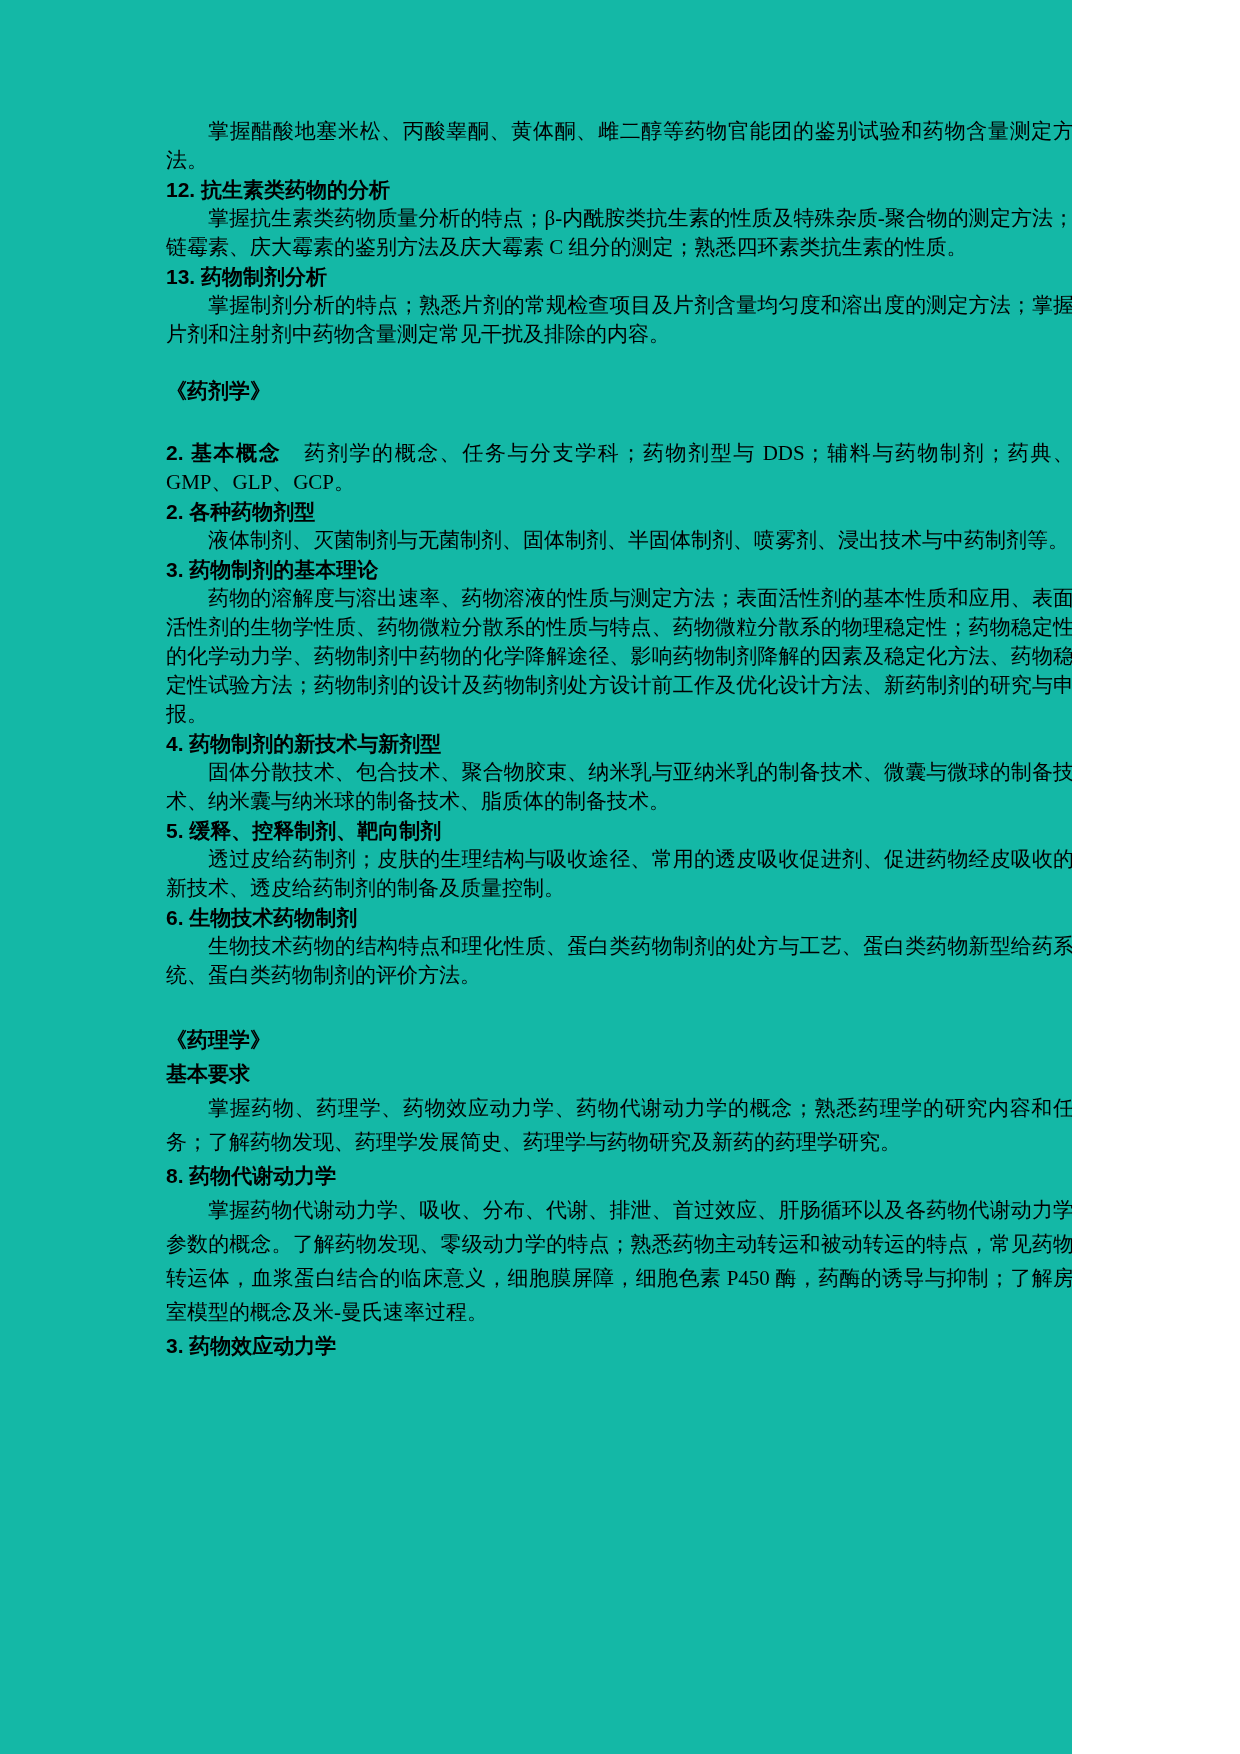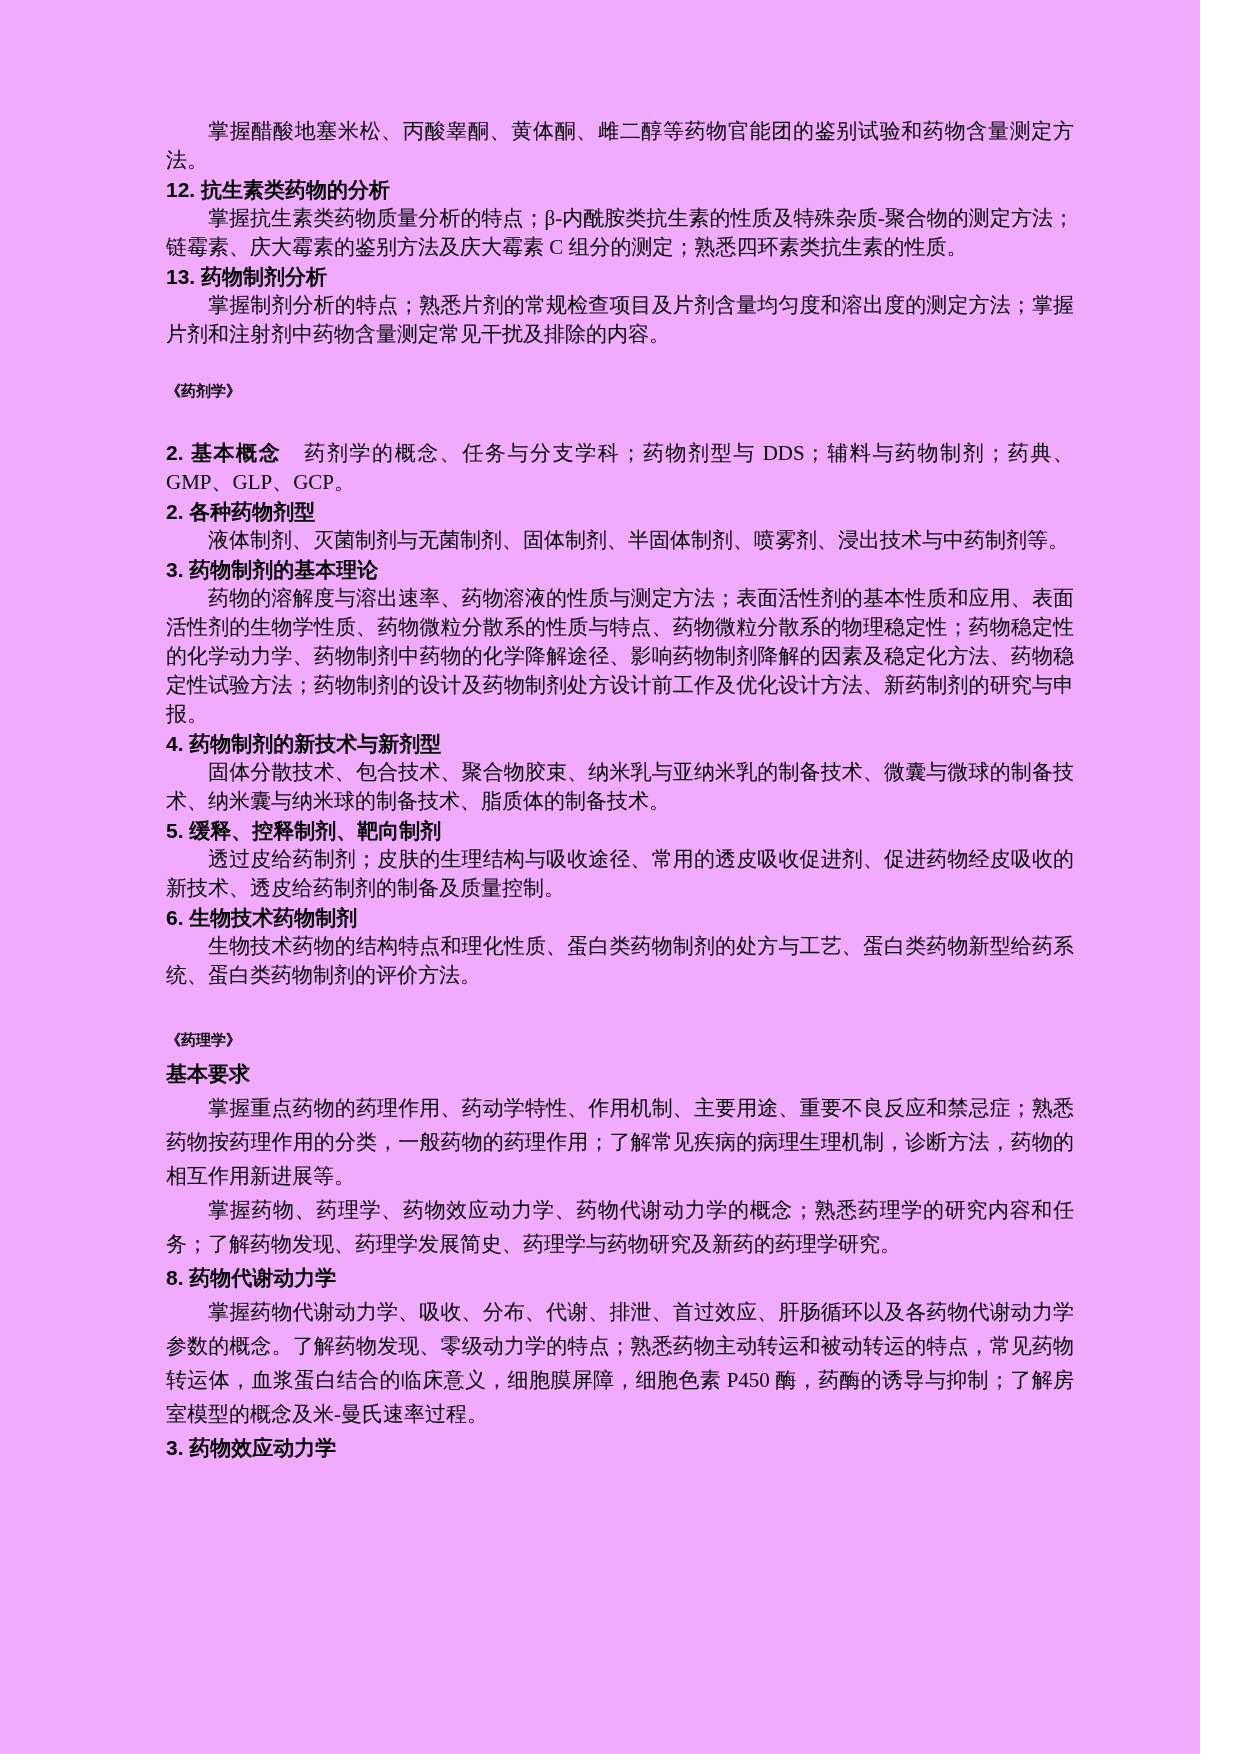--- a/index.html
+++ b/index.html
@@ -4,23 +4,23 @@
 <style>
   html, body { margin: 0; padding: 0; }
   body {
     width: 1240px;
     background: #ffffff;
     color: #000000;
     font-family: "Liberation Serif", serif;
   }
   .page {
     position: relative;
-    width: 1200px;
+    width: 1072px;
     height: 1754px;
-    background: #f0abfc;
+    background: #14b8a6;
     overflow: hidden;
   }
   .content {
     position: absolute;
     left: 166px;
     top: 117px;
     width: 908px;
   }
   .sec { font-size: 21px; }
   #sec-analysis, #sec-pharmaceutics { line-height: 29px; }
@@ -28,21 +28,21 @@
   p { margin: 0; padding: 0; text-align: justify; }
   .para.indent { text-indent: 2em; }
   .heading {
     font-weight: bold;
     font-family: Liberation Sans, sans-serif;
     text-align: left;
   }
   .book-title {
     font-weight: bold;
     font-family: "Liberation Sans", sans-serif;
-    font-size: 15px;
+    font-size: 21px;
     margin: 0;
     text-align: left;
   }
   #title-pharmaceutics { margin-top: 27px; margin-bottom: 33px; }
   #title-pharmacology  { margin-top: 33px; }
   .lead {
     font-weight: bold;
     font-family: "Liberation Sans", sans-serif;
     margin-right: 1.1em;
   }
@@ -77,21 +77,20 @@
           <p class="para indent">透过皮给药制剂；皮肤的生理结构与吸收途径、常用的透皮吸收促进剂、促进药物经皮吸收的新技术、透皮给药制剂的制备及质量控制。</p>
           <p class="heading">6. 生物技术药物制剂</p>
           <p class="para indent">生物技术药物的结构特点和理化性质、蛋白类药物制剂的处方与工艺、蛋白类药物新型给药系统、蛋白类药物制剂的评价方法。</p>
         </div>
     </section>
 
     <section class="sec" id="sec-pharmacology">
       <h2 class="book-title" id="title-pharmacology">《药理学》</h2>
       <div>
           <p class="heading">基本要求</p>
-          <p class="para indent">掌握重点药物的药理作用、药动学特性、作用机制、主要用途、重要不良反应和禁忌症；熟悉药物按药理作用的分类，一般药物的药理作用；了解常见疾病的病理生理机制，诊断方法，药物的相互作用新进展等。</p>
           <p class="para indent">掌握药物、药理学、药物效应动力学、药物代谢动力学的概念；熟悉药理学的研究内容和任务；了解药物发现、药理学发展简史、药理学与药物研究及新药的药理学研究。</p>
           <p class="heading">8. 药物代谢动力学</p>
           <p class="para indent">掌握药物代谢动力学、吸收、分布、代谢、排泄、首过效应、肝肠循环以及各药物代谢动力学参数的概念。了解药物发现、零级动力学的特点；熟悉药物主动转运和被动转运的特点，常见药物转运体，血浆蛋白结合的临床意义，细胞膜屏障，细胞色素 P450 酶，药酶的诱导与抑制；了解房室模型的概念及米-曼氏速率过程。</p>
           <p class="heading">3. 药物效应动力学</p>
         </div>
     </section>
 
   </div>
 </div>
 

